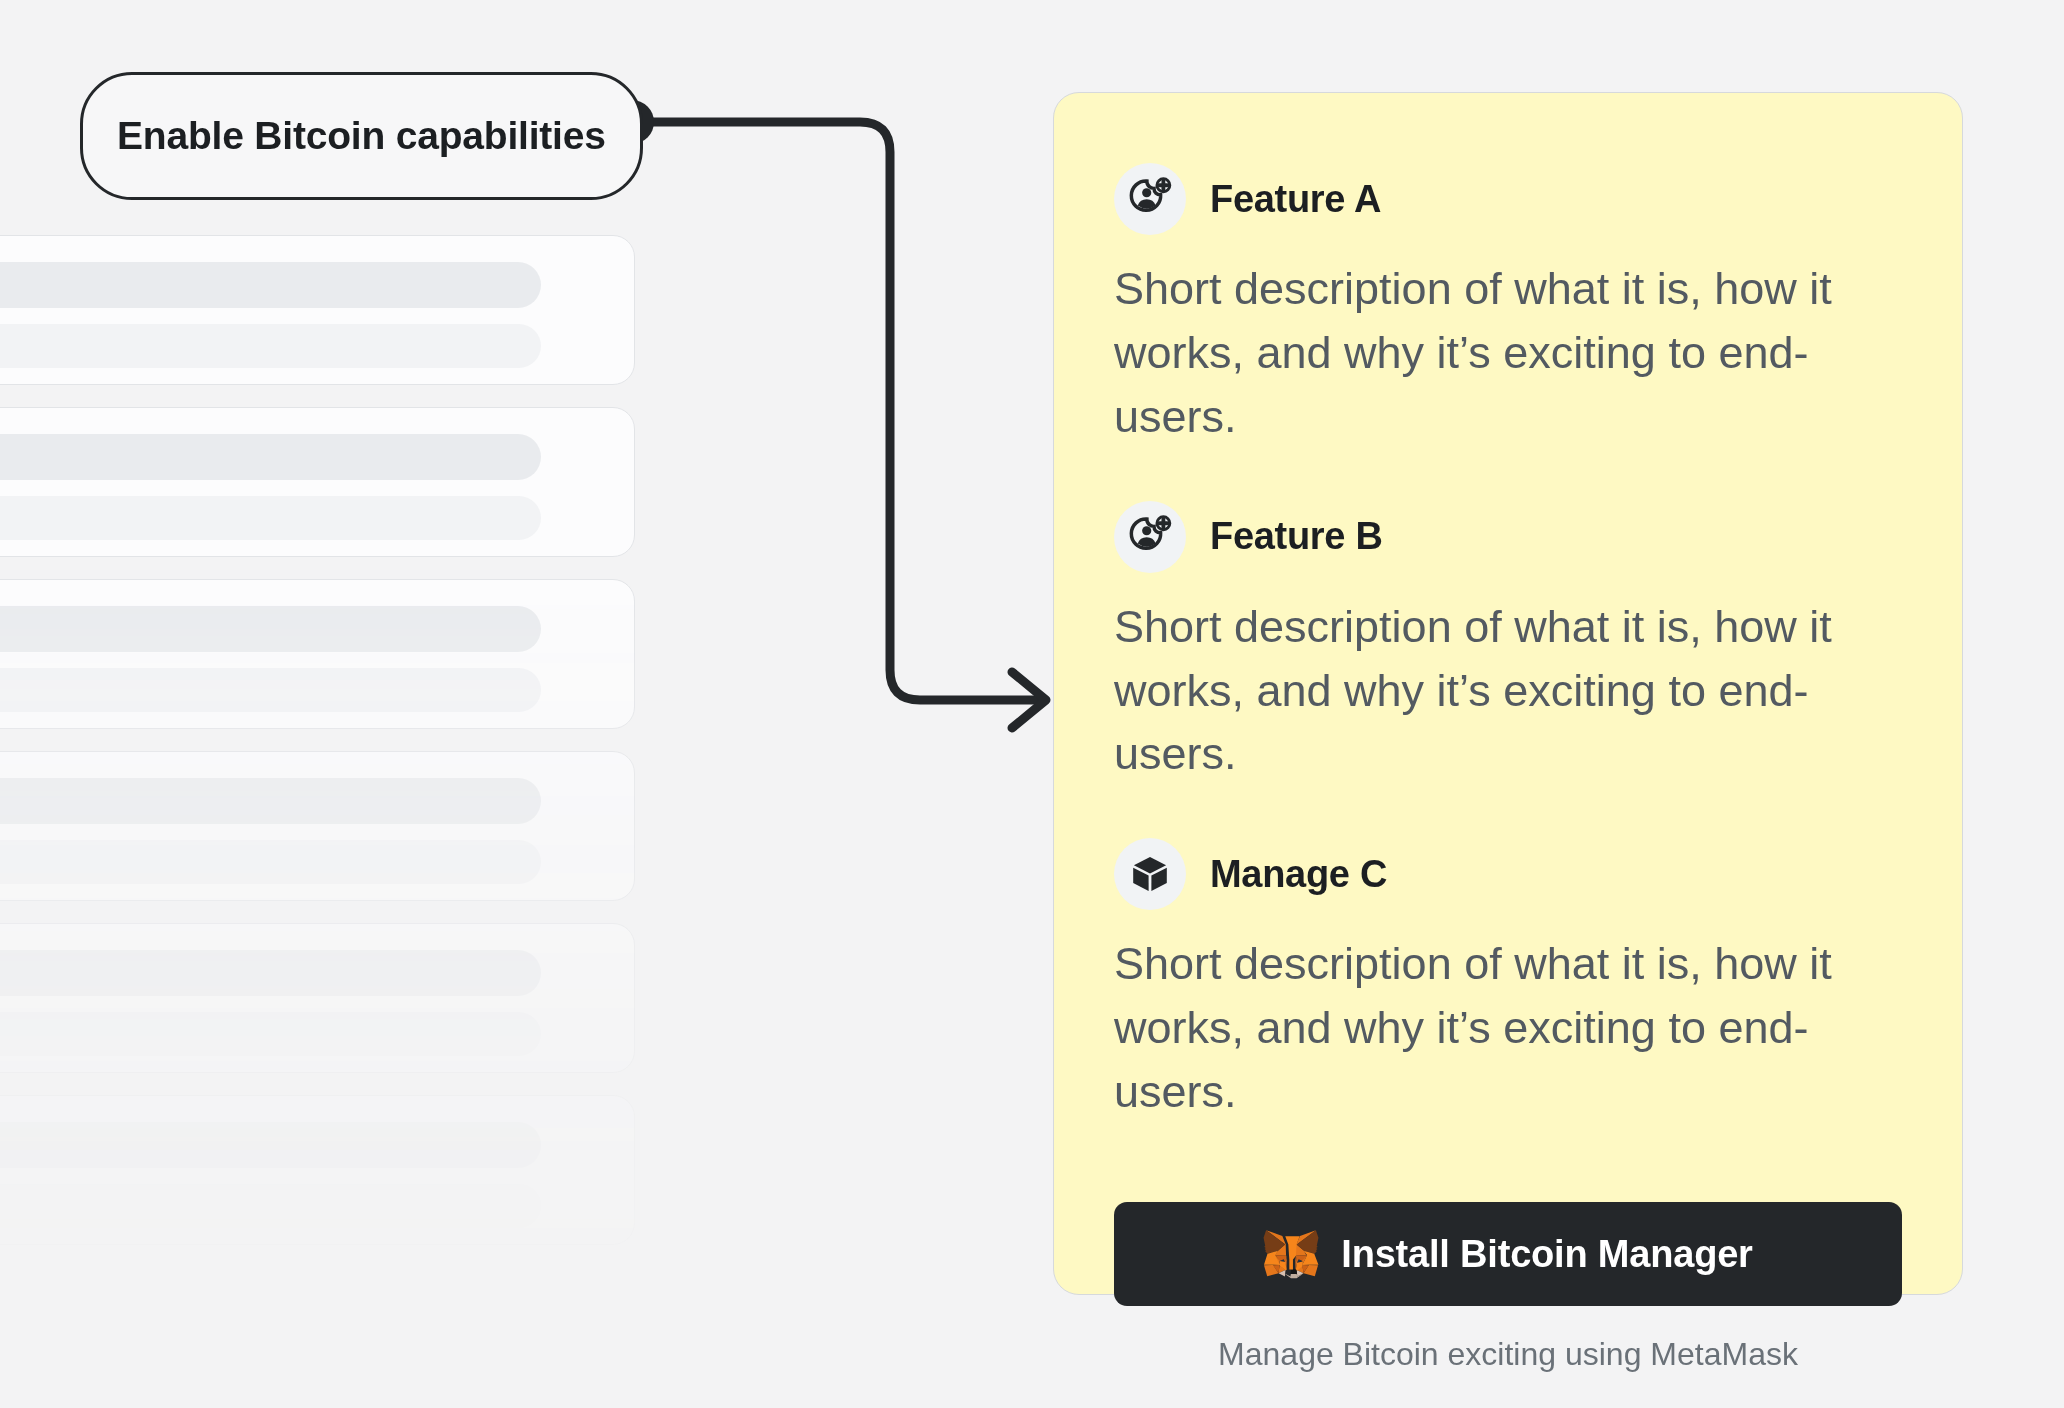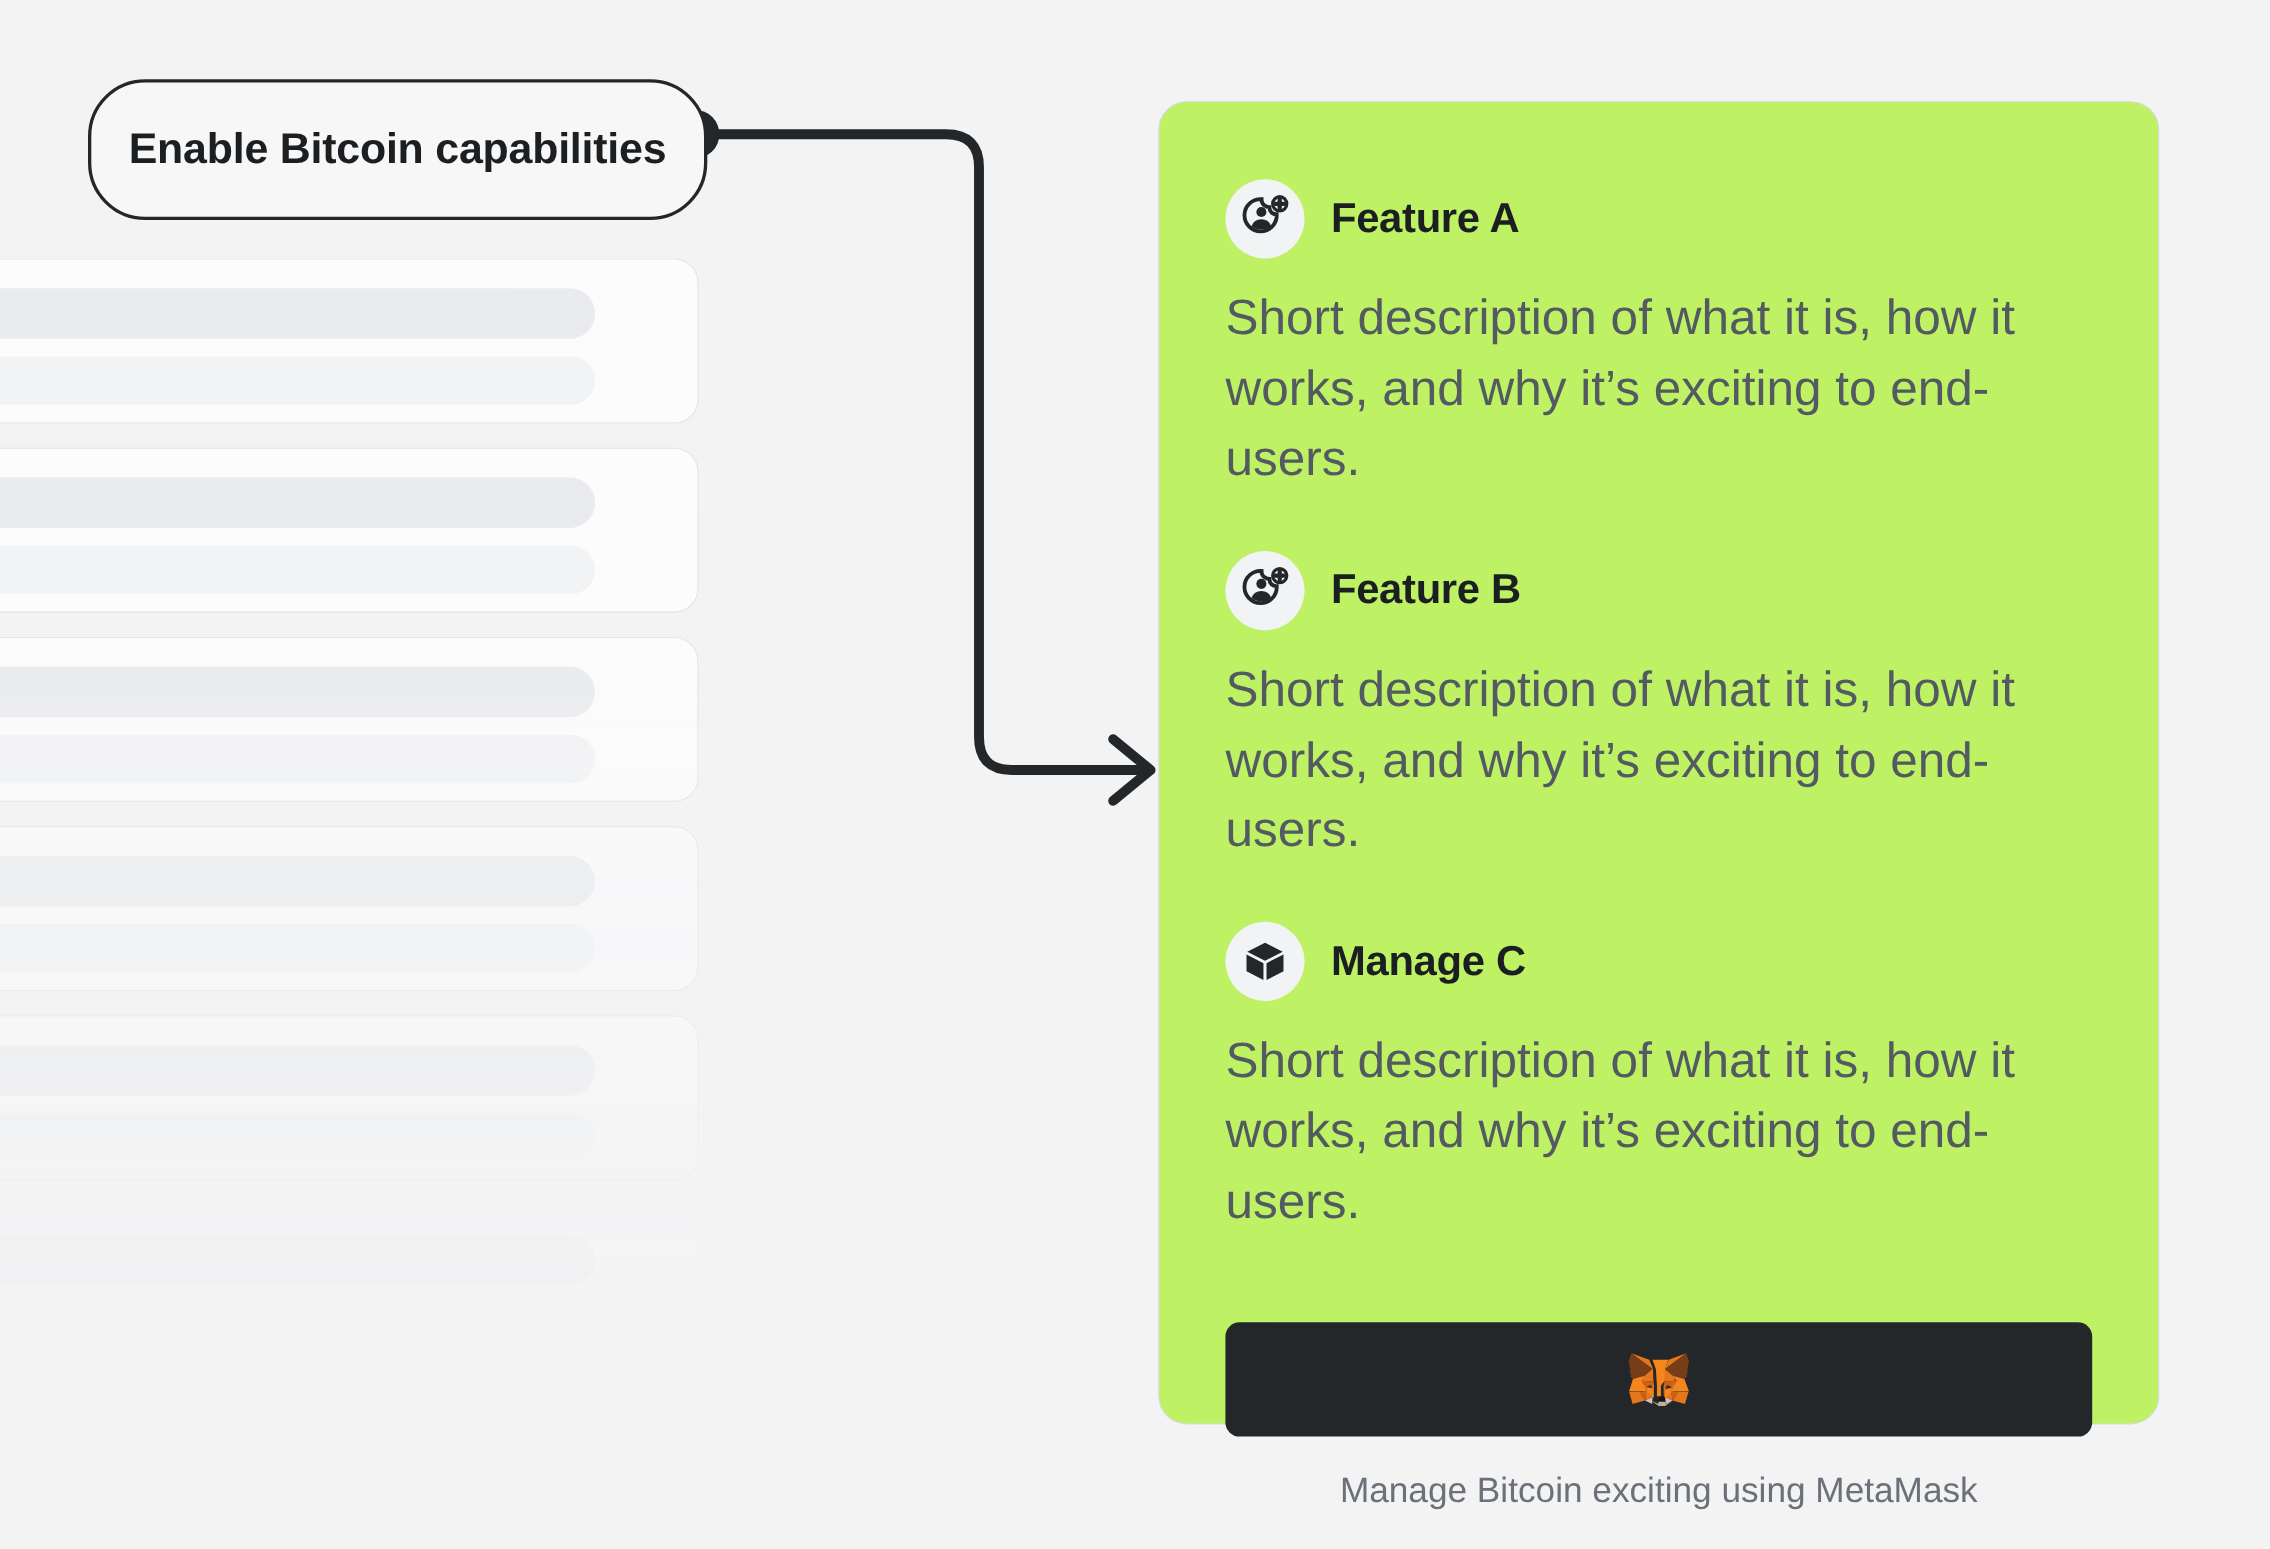--- a/index.html
+++ b/index.html
@@ -84,21 +84,21 @@
     pointer-events: none;
   }
 
   
   .feature-card {
     position: absolute;
     left: 1053px;
     top: 92px;
     width: 910px;
     height: 1203px;
-    background: #bef264;
+    background: #fef9c3;
     border: 1.5px solid #D6D9DC;
     border-radius: 26px;
     box-sizing: border-box;
     z-index: 2;
     display: flex;
     flex-direction: column;
     gap: 16px;
   }
   .features-region {
     padding: 70px 60px 0 60px;
@@ -294,17 +294,18 @@
           <path d="M11.9 23.5l.1 3.4 4.2 3.3.7-.5-1-5.4z" fill="#F6851B"></path>
           <path d="M24.4 34.5v-1.4l-.4-.3h-3.9l-.4.3v1.4l-4.6-2.3 1.6 1.3 3.3 2.3h4l3.3-2.3 1.6-1.3z" fill="#C0AD9E"></path>
           <path d="M24 29.9l-.7-.5h-2.6l-.7.5-.4 3.2.4-.3h3.9l.4.3z" fill="#161616"></path>
           <path d="M38.4 12.7 39.6 6.9 37.8 1.5 24 11.7l5.3 4.4 7.5 2.2 1.7-1.9-.7-.5 1.1-1-.9-.7 1.1-.9z" fill="#763D16"></path>
           <path d="M0.4 6.9l1.2 5.8-.8.6 1.2.9-.9.7 1.1 1-.7.5 1.6 1.9 7.5-2.2 5.3-4.4L2.2 1.5z" fill="#763D16"></path>
           <path d="M36.6 18.3l-7.5-2.2 2.4 3.3-3.5 6.9 4.7-.1h6.9z" fill="#F6851B"></path>
           <path d="M10.7 16.1l-7.5 2.2-2.5 7.9h6.9l4.7.1-3.5-6.9z" fill="#F6851B"></path>
           <path d="M23.5 19.8l.5-8.1 2.2-5.9H15.9l2.2 5.9.5 8.1.2 2.6v7.1h2.6v-7.1z" fill="#F6851B"></path>
         </svg>
       </span>
+      <span class="install-label">Install Bitcoin Manager</span>
     </button>
     <div class="footer-caption">Manage Bitcoin exciting using MetaMask</div>
   </div>
 
 </div>
 
 </body></html>

